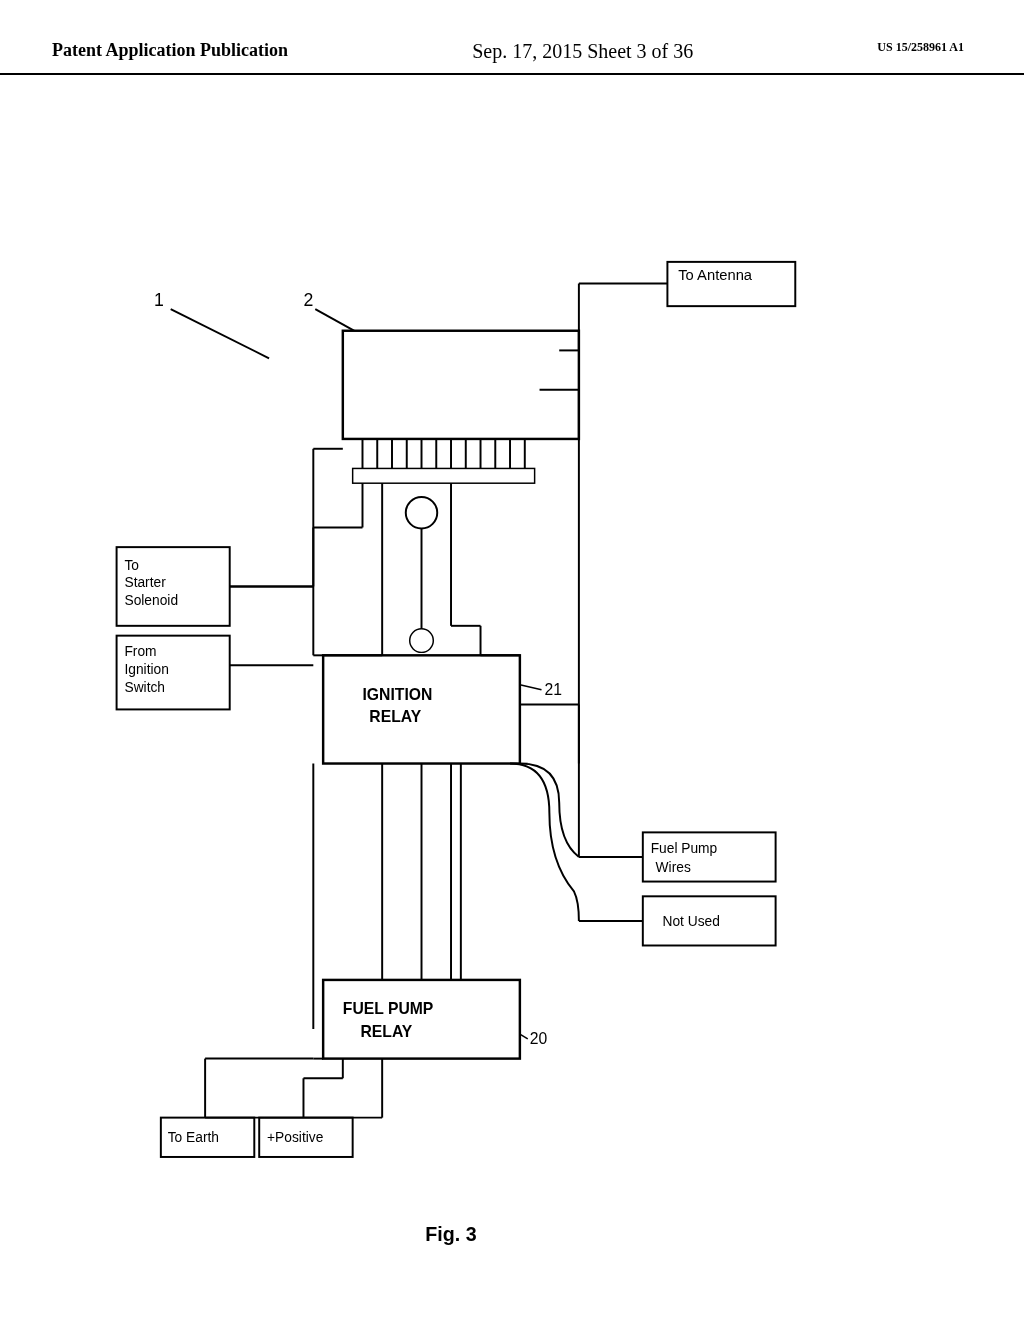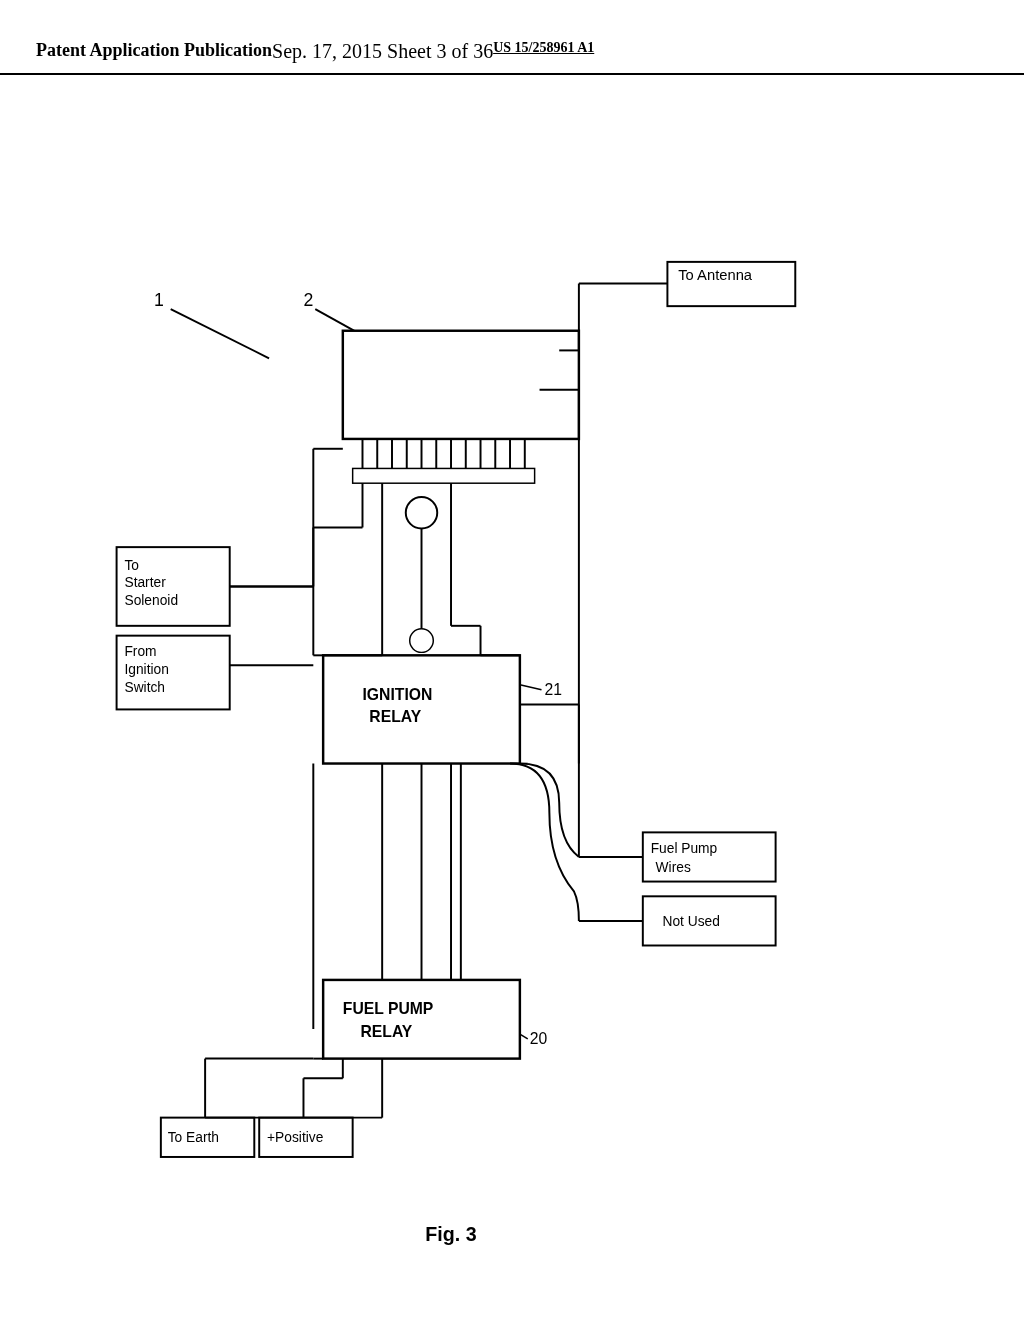--- a/index.html
+++ b/index.html
@@ -6,37 +6,37 @@
     body {
       width: 1024px;
       height: 1320px;
       background: white;
       font-family: 'Times New Roman', serif;
       position: relative;
       overflow: hidden;
     }
     .header {
       display: flex;
+      justify-content: space-between;
       align-items: flex-start;
-      padding: 40px 60px 0 36px;
+      padding: 40px 60px 0 52px;
       border-bottom: 2px solid #000;
       padding-bottom: 10px;
     }
     .header-left {
       font-weight: bold;
       font-size: 18px;
     }
     .header-center {
       font-size: 20px;
       text-align: center;
     }
     .header-right {
-      font-size: 14px;
+      font-size: 12px;
       font-weight: bold;
-      text-decoration: underline;
     }
     .diagram-area {
       position: relative;
       width: 100%;
       height: 1200px;
     }
     svg {
       position: absolute;
       top: 0;
       left: 0;

